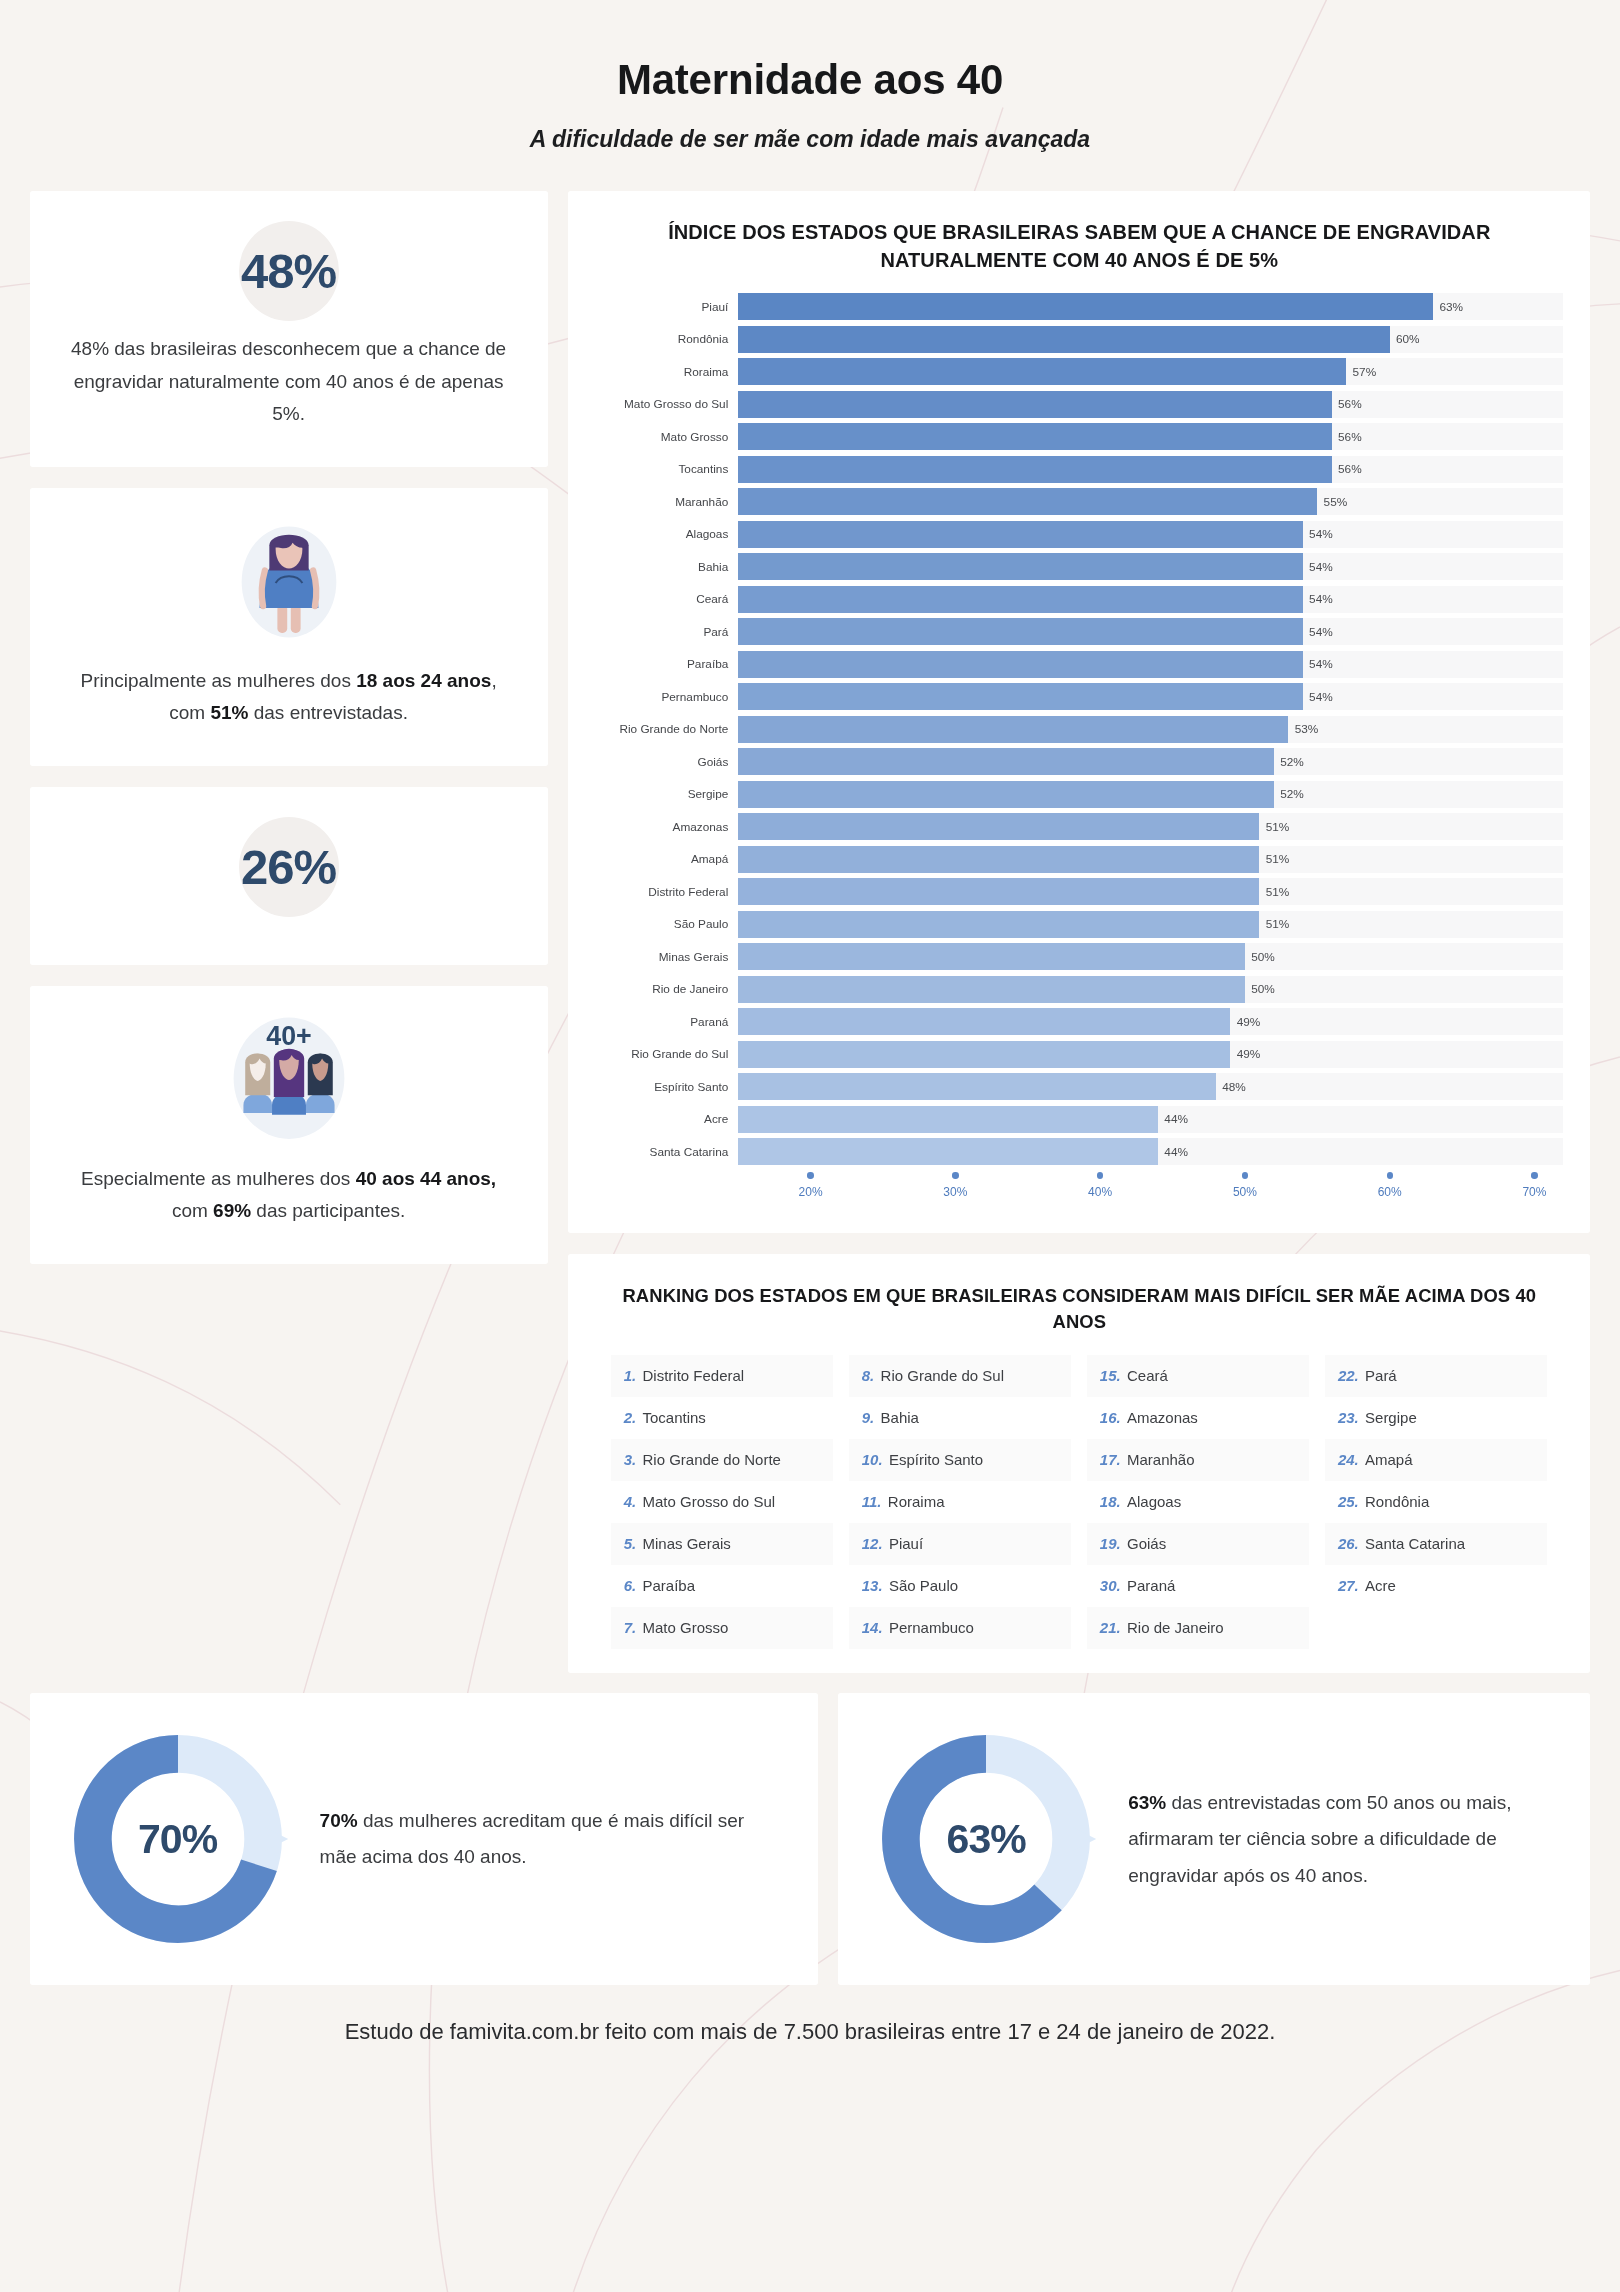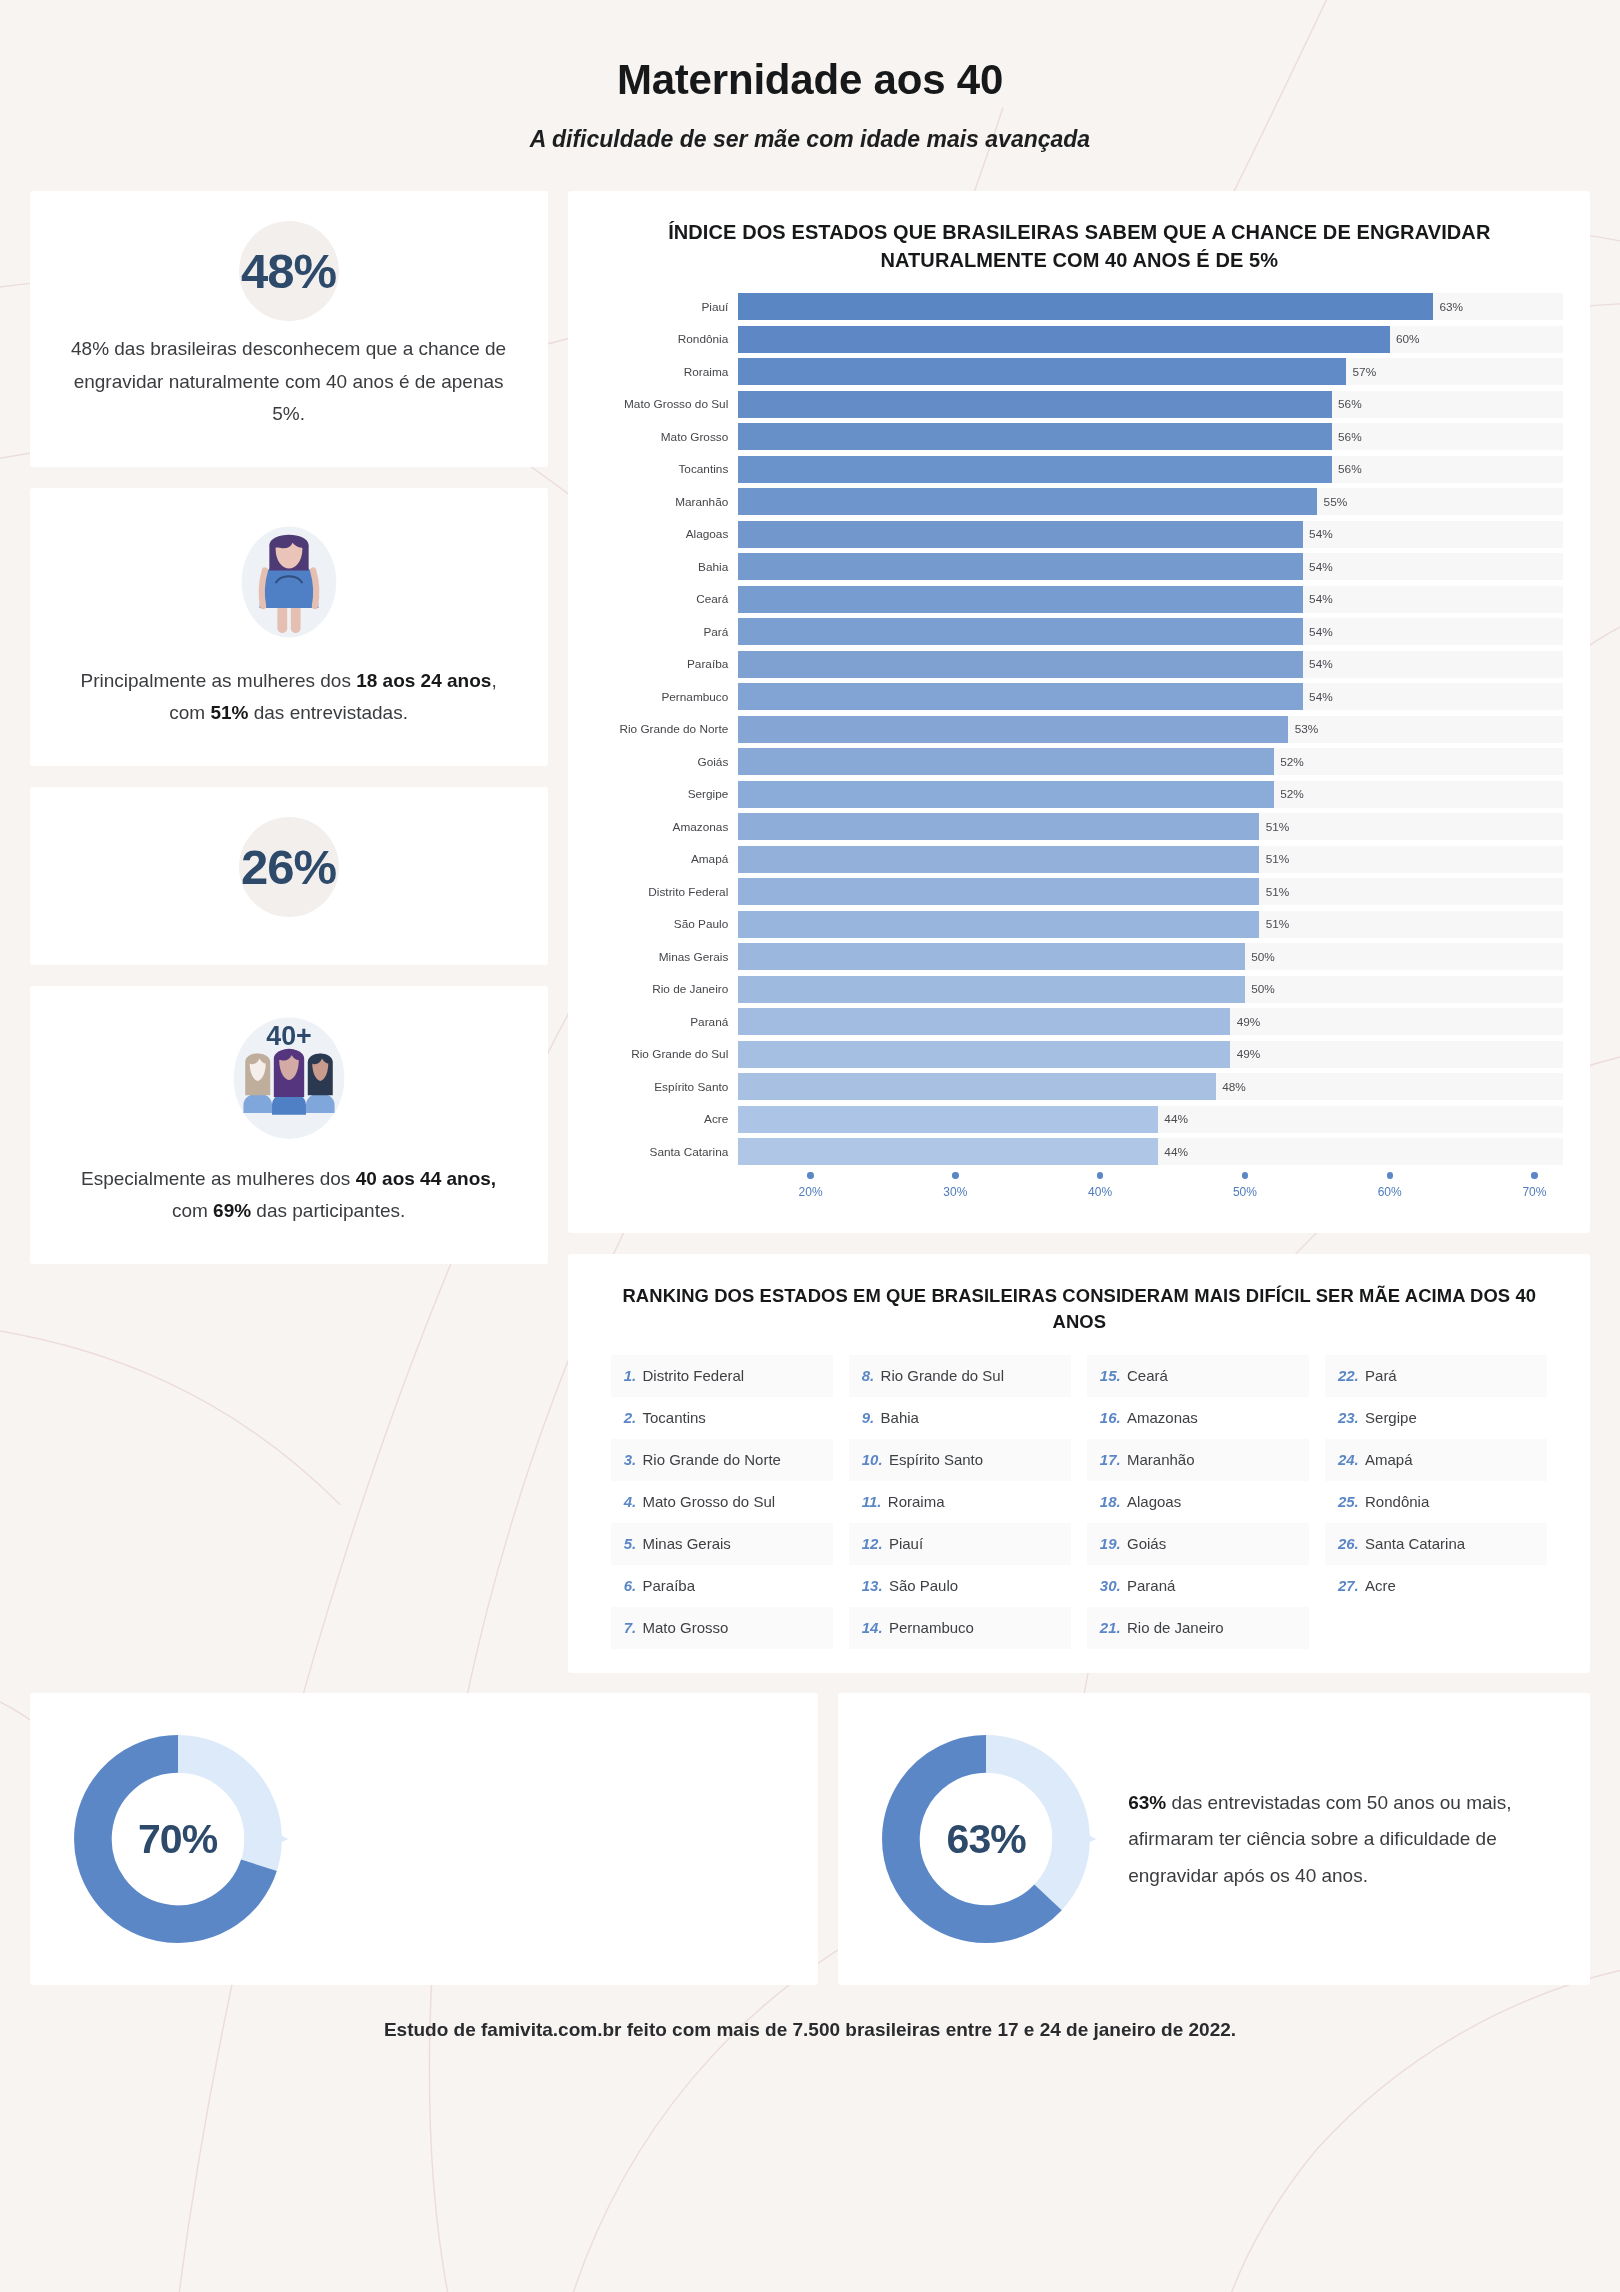--- a/index.html
+++ b/index.html
@@ -258,24 +258,24 @@
     font-size: 19px;
     line-height: 1.92;
     color: #3a3c3f;
     padding-left: 30px;
   }
   .donut-text b { font-weight: 700; color: #17181a; }
 
   
   .footer {
     text-align: center;
-    font-size: 19px;
+    font-size: 22px;
     color: #2a2b2e;
     padding: 34px 0 41px;
-    font-weight: 700;
+    font-weight: 400;
   }
 </style>
 </head>
 <body>
 
 <svg class="bg-deco" viewBox="0 0 1809 2560" preserveAspectRatio="none">
   <g fill="none" stroke="#ecdcdd" stroke-width="1.6">
     <path d="M-50 330 C 300 250 520 480 760 640 C 980 790 1180 700 1400 520 C 1560 390 1700 330 1860 340"></path>
     <path d="M200 2560 C 260 2100 420 1500 680 1050 C 880 700 1020 430 1120 120"></path>
     <path d="M1500 -40 C 1340 300 1180 620 980 900 C 760 1210 600 1520 520 1900 C 470 2160 470 2400 500 2560"></path>
@@ -728,20 +728,21 @@
 
     <div class="donut-card first">
       <div class="donut-wrap">
         <svg width="224" height="224" viewBox="0 0 250 250">
           <circle cx="125" cy="125" r="95" fill="none" stroke="#ddeaf9" stroke-width="42"></circle>
           <path id="donut-arc-70" fill="none" stroke="#5b87c7" stroke-width="42" d="M 125 30 A 95 95 0 1 0 215.35036904803957 154.35661446562003"></path>
           <polygon points="220,111 248,125 220,139" fill="#ddeaf9"></polygon>
         </svg>
         <div class="donut-label">70%</div>
       </div>
+      <div class="donut-text"><b>70%</b> das mulheres acreditam que é mais difícil ser mãe acima dos 40 anos.</div>
     </div>
 
     <div class="donut-card second">
       <div class="donut-wrap">
         <svg width="224" height="224" viewBox="0 0 250 250">
           <circle cx="125" cy="125" r="95" fill="none" stroke="#ddeaf9" stroke-width="42"></circle>
           <path id="donut-arc-63" fill="none" stroke="#5b87c7" stroke-width="42" d="M 125 30 A 95 95 0 1 0 194.2520196050341 190.03197506322545"></path>
           <polygon points="220,111 248,125 220,139" fill="#ddeaf9"></polygon>
         </svg>
         <div class="donut-label">63%</div>

